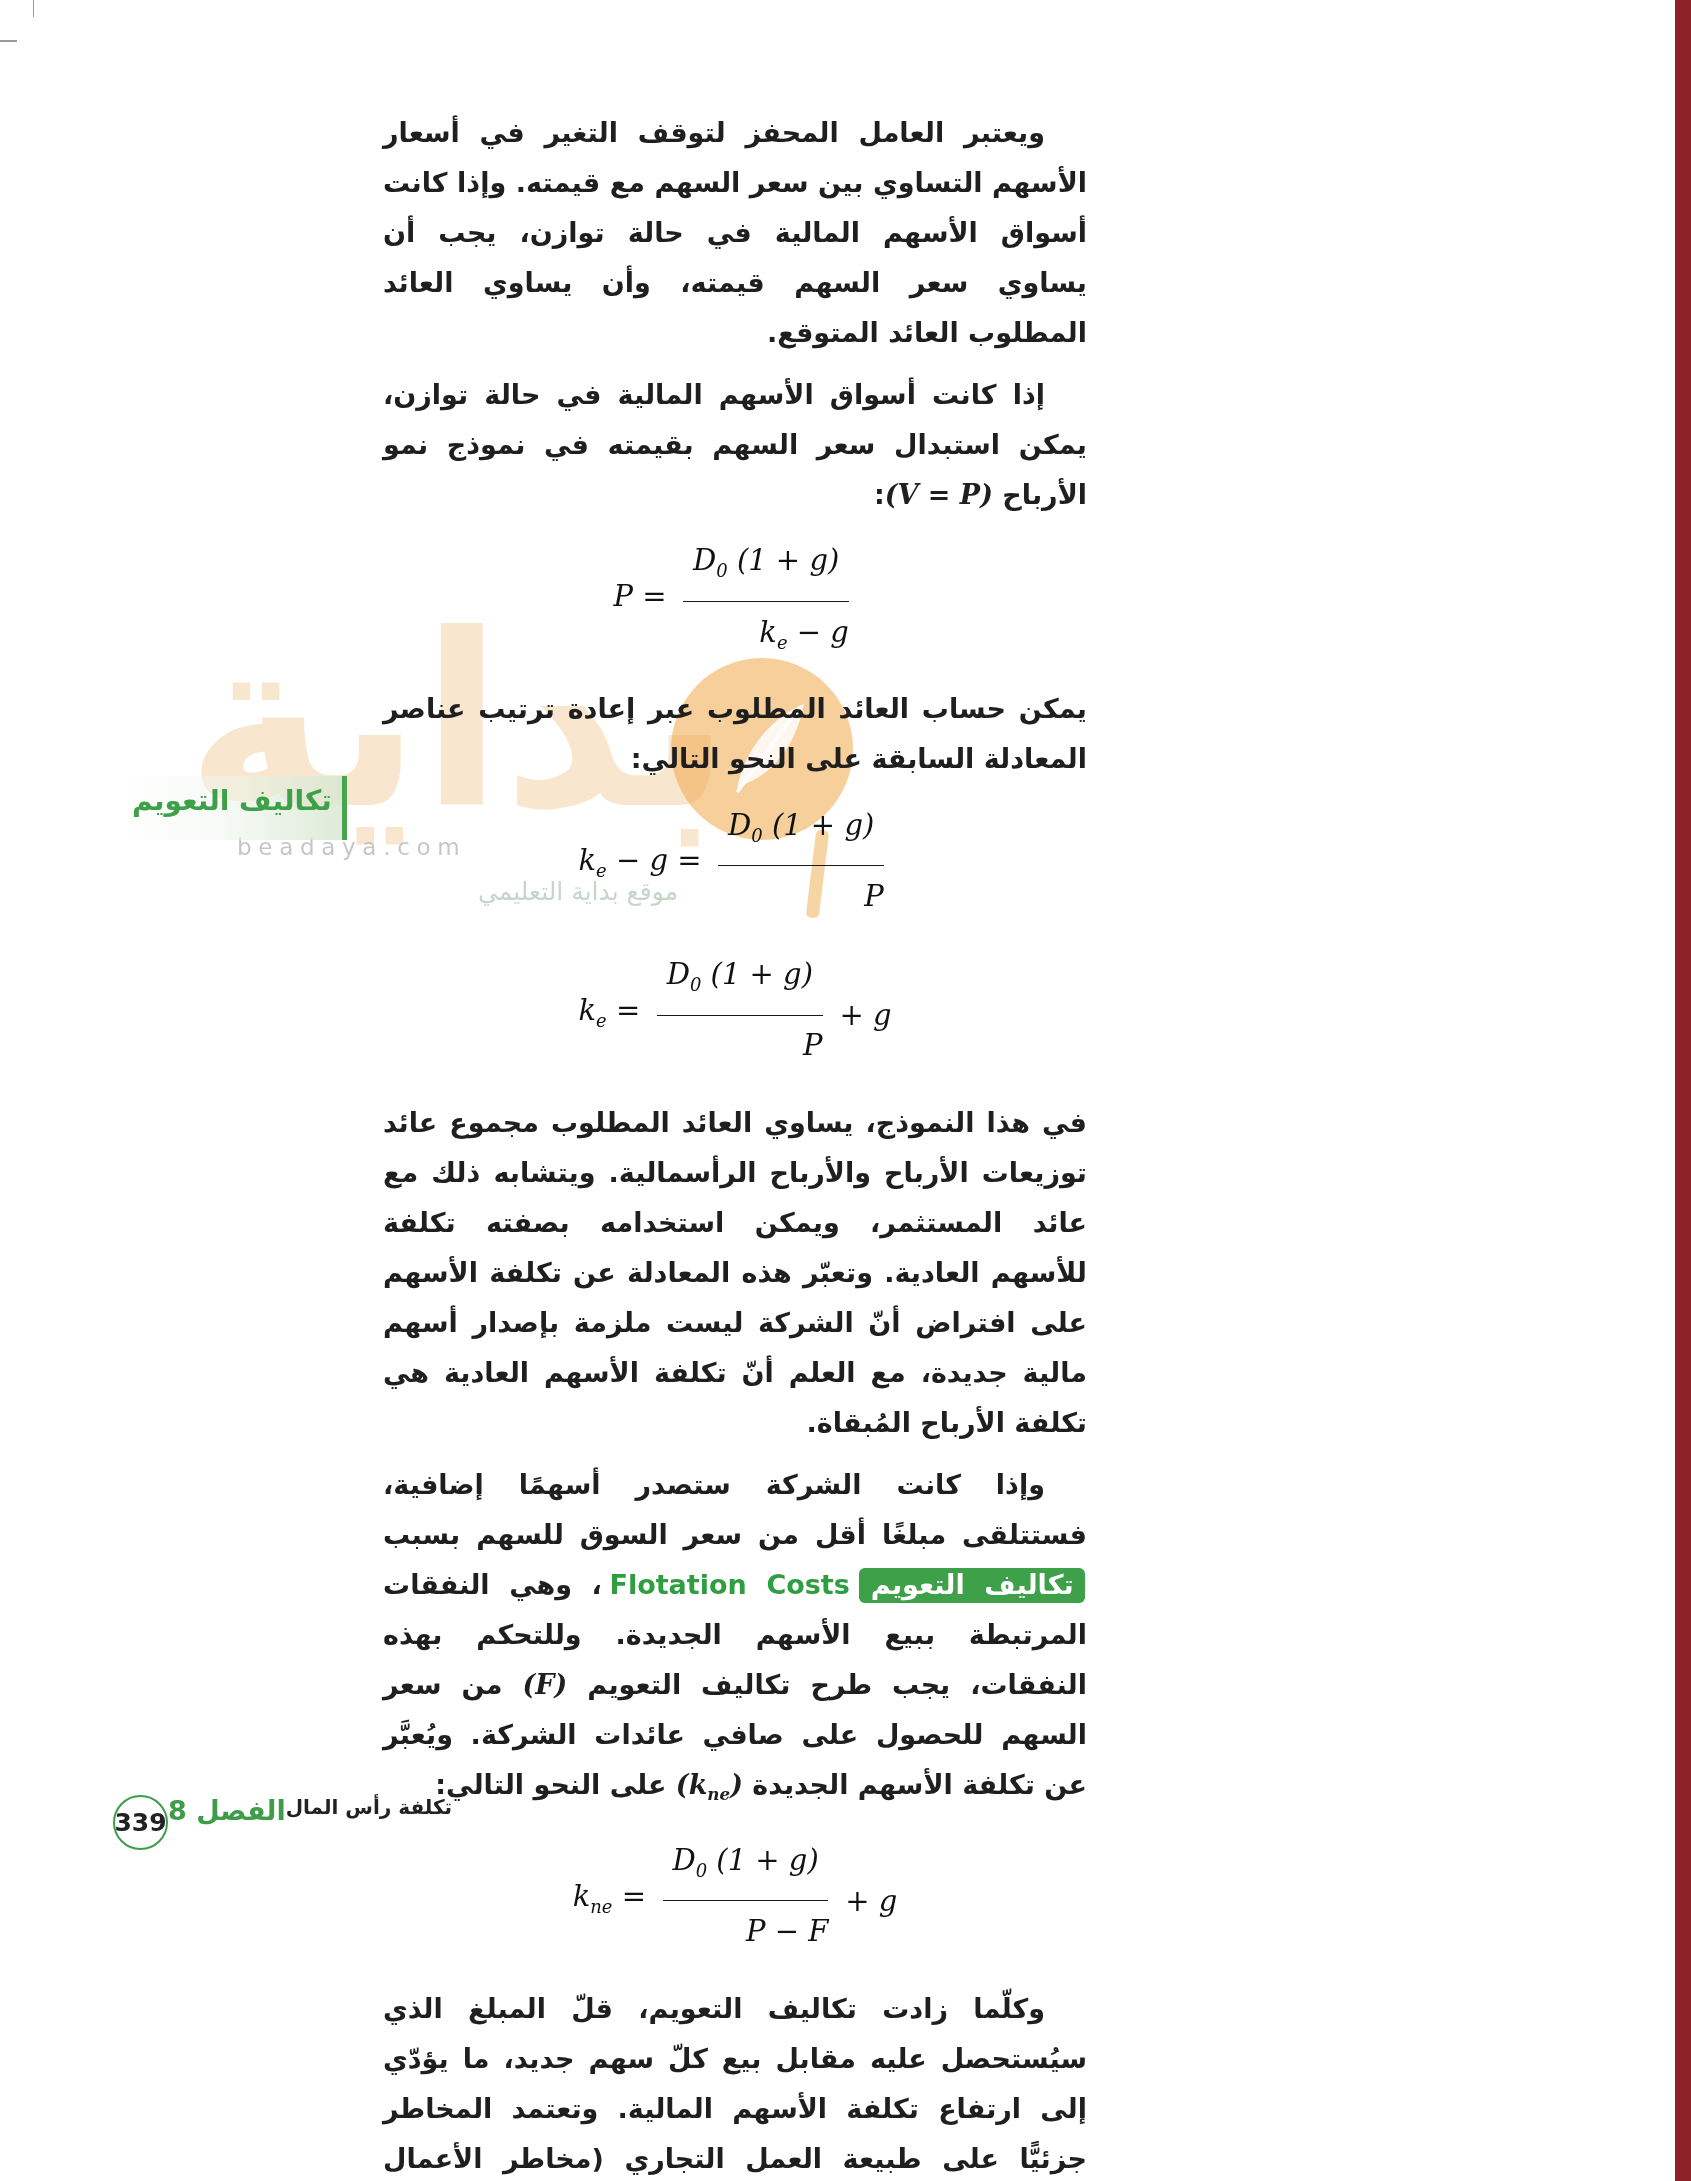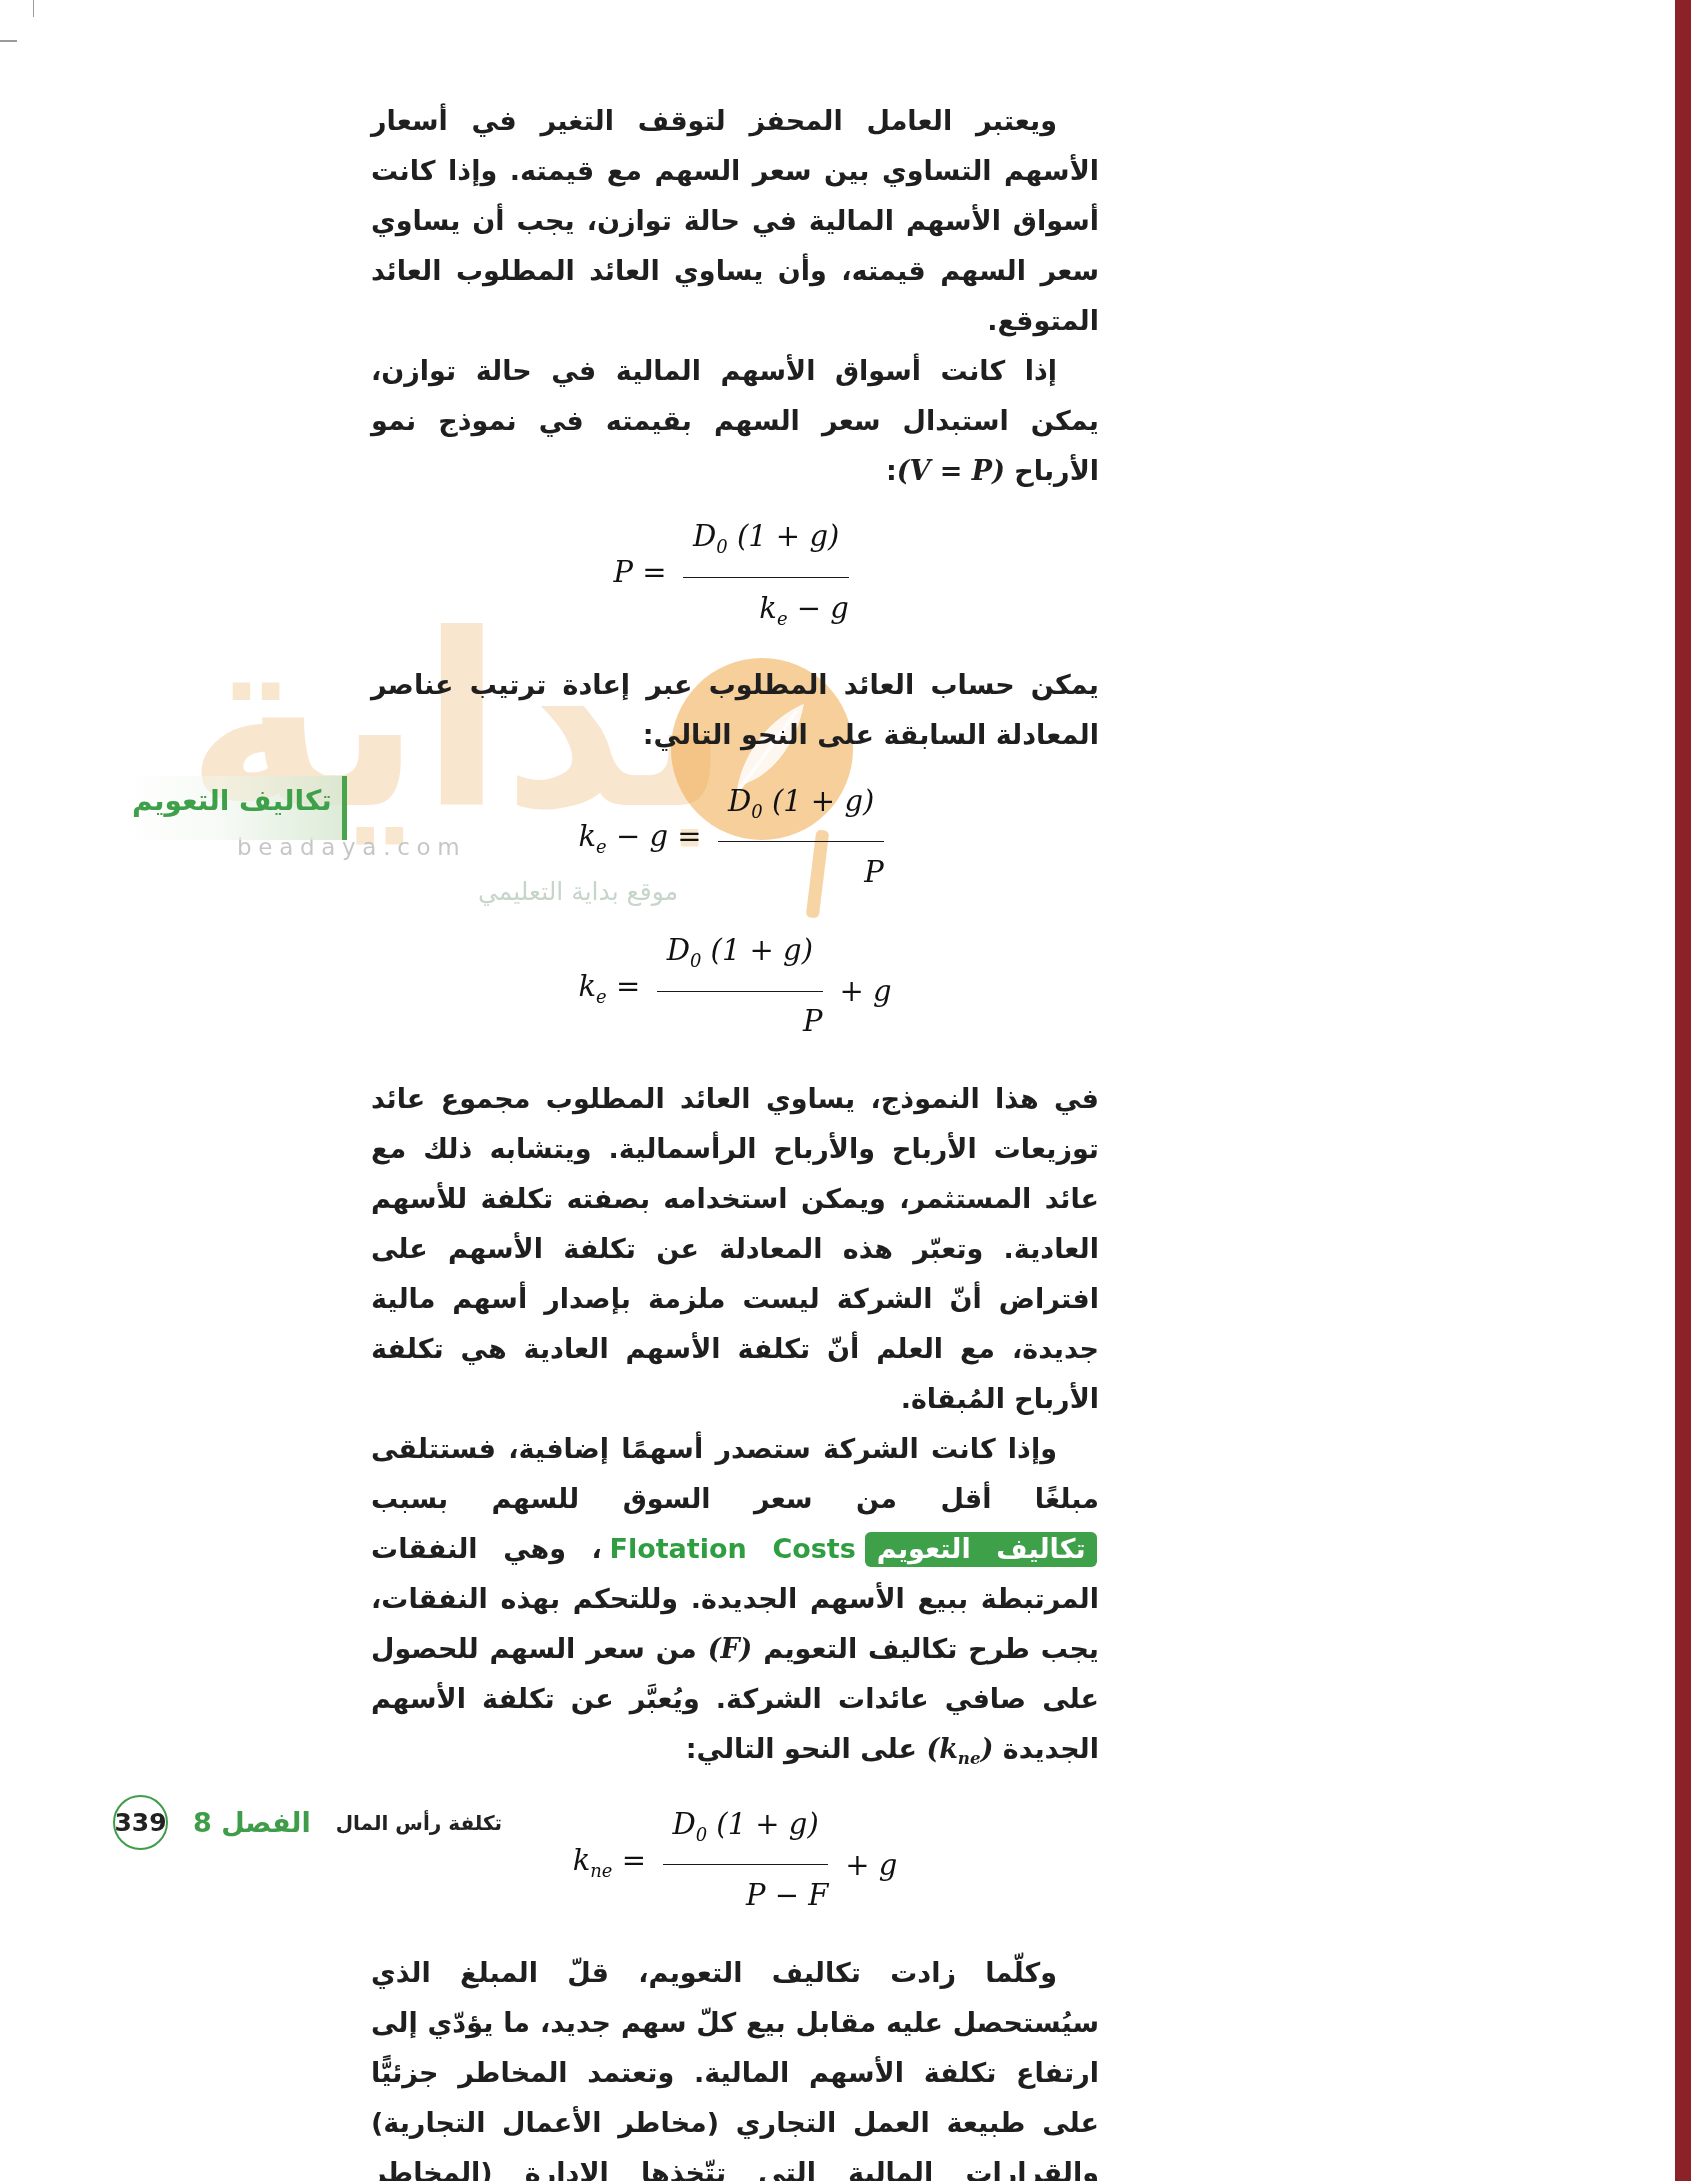--- a/index.html
+++ b/index.html
@@ -50,21 +50,21 @@
   .sidebar-rule { position:absolute; right:0; top:0; width:4.8px; height:100%; background:#49a44e; }
   .note-title { color:#3fa04a; font-weight:bold; font-size:28px; margin-bottom:9.6px; }
   .note-body { color:#6b6b6b; font-weight:bold; font-size:24px; line-height:38px; }
 
   
   .content {
     position:absolute; left:371px; top:96px; width:728px; z-index:1;
     direction:rtl; text-align:justify; font-size:27px; font-weight:bold;
     line-height:50px; color:#1f1f1f;
   }
-  .para { margin:0; }
+  .para { margin:12px; }
   .indent { text-indent:42px; }
 
   .mi { font-family:"DejaVu Serif", serif; font-style:italic; unicode-bidi:embed; font-weight:bold; }
   .mi sub, .frm sub { font-size:.62em; }
   .chip {
     background:#3fa04a; color:#ffffff; border-radius:5.7px; padding:1px 11.5px 2.9px;
     margin:0 1.9px; white-space:nowrap;
   }
   .term-en { color:#2f9e41; unicode-bidi:embed; margin:0 7.6px; white-space:nowrap; }
 
@@ -73,21 +73,21 @@
   .frm {
     display:inline-block; font-family:"DejaVu Serif", serif; font-style:italic;
     font-size:29px; font-weight:normal; color:#111; vertical-align:middle;
   }
   .mpart { vertical-align:middle; }
   .frac { display:inline-block; vertical-align:middle; text-align:right; margin:0 7.6px; }
   .frac .num { display:block; border-bottom:1.9px solid #1a1a1a; padding:0 9.6px 4.8px; }
   .frac .den { display:block; padding-top:4.8px; }
 
   
-  .footer { position:absolute; left:113px; top:1795px; z-index:1; display:flex; align-items:center; gap:25px; }
+  .footer { position:absolute; left:113px; top:1795px; z-index:1; display:flex; align-items:flex-start; }
   .page-circle {
     width:55px; height:55px; border:2.9px solid #3f9d49; border-radius:50%;
     display:flex; align-items:center; justify-content:center;
     font-size:25px; font-weight:bold; color:#222; background:#fff;
   }
   .chapter-label { color:#3f9d49; font-weight:bold; font-size:27px; }
   .chapter-title { color:#222; font-weight:bold; font-size:20px; }
 </style>
 </head>
 <body>

